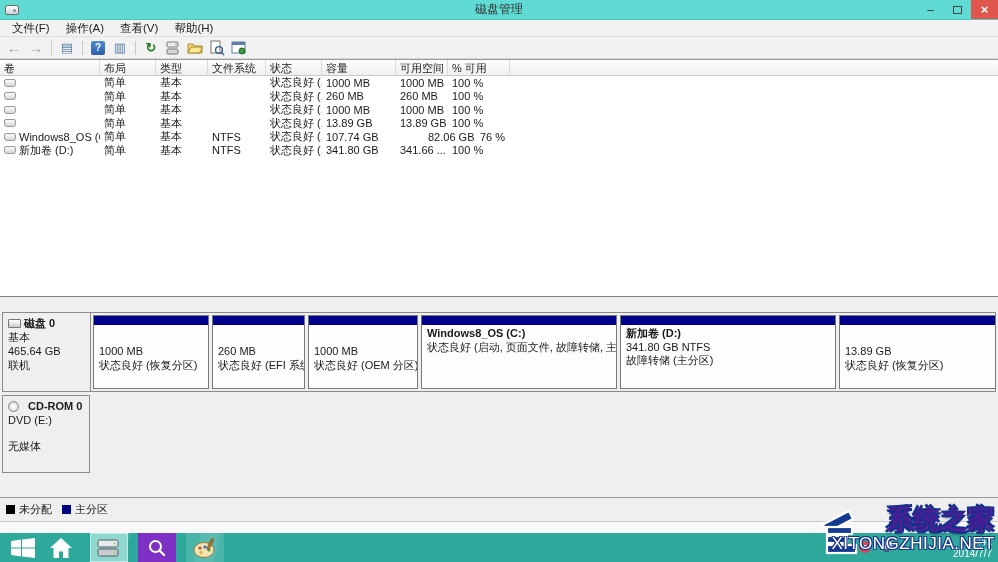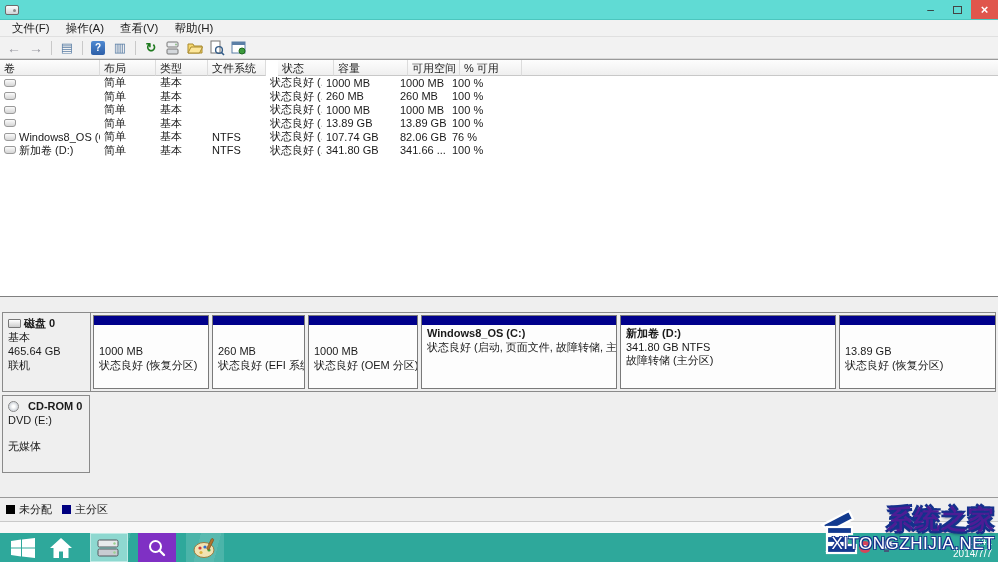--- a/index.html
+++ b/index.html
@@ -85,20 +85,21 @@
     text-shadow:-2px -2px 0 #15318C,2px -2px 0 #15318C,-2px 2px 0 #15318C,2px 2px 0 #15318C,0 3px 3px rgba(0,0,40,.45)}
   .wm-site{position:absolute;right:3px;top:30px;font-size:17px;font-weight:normal;color:#fff;letter-spacing:.5px;
     text-shadow:-1px -1px 0 #15318C,1px -1px 0 #15318C,-1px 1px 0 #15318C,1px 1px 0 #15318C}
 </style>
 </head>
 <body>
 
 <div id="window">
   <div class="titlebar" style="background: rgb(96, 219, 212);">
     <span class="app-icon"></span>
+    <span class="title-text">磁盘管理</span>
     <span class="win-controls">
         <span class="ctrl">–</span>
         <span class="ctrl">
           <span class="maxbox"></span>
         </span>
         <span class="ctrl close" style="background: rgb(224, 86, 76);">×</span>
       </span>
   </div>
 
   <div class="menubar">
@@ -158,21 +159,21 @@
         </svg>
       </span>
     </div>
 
   <div class="upper">
     <div class="thead">
         <span class="th" style="width: 100px;">卷</span>
         <span class="th" style="width: 56px;">布局</span>
         <span class="th" style="width: 52px;">类型</span>
         <span class="th" style="width: 58px;">文件系统</span>
-        <span class="th" style="width: 56px; margin-left: 12px;">状态</span>
+        <span class="th" style="width: 56px;">状态</span>
         <span class="th" style="width: 74px;">容量</span>
         <span class="th" style="width: 52px;">可用空间</span>
         <span class="th" style="width: 62px;">% 可用</span>
         <span class="th fill"></span>
       </div>
     <div class="tbody">
         <div class="tr">
           <span class="td vol-cell" style="width: 100px;">
             <span class="vol-icon"></span>
             <span></span>
@@ -227,21 +228,21 @@
         <div class="tr">
           <span class="td vol-cell" style="width: 100px;">
             <span class="vol-icon"></span>
             <span>Windows8_OS (C:)</span>
           </span>
           <span class="td" style="width: 56px;">简单</span>
           <span class="td" style="width: 52px;">基本</span>
           <span class="td" style="width: 58px;">NTFS</span>
           <span class="td" style="width: 56px;">状态良好 (...</span>
           <span class="td" style="width: 74px;">107.74 GB</span>
-          <span class="td" style="width: 52px;">82.06 GB</span>
+          <span class="td" style="width: 52px; margin-left: 28px;">82.06 GB</span>
           <span class="td" style="width: 62px;">76 %</span>
         </div>
         <div class="tr">
           <span class="td vol-cell" style="width: 100px;">
             <span class="vol-icon"></span>
             <span>新加卷 (D:)</span>
           </span>
           <span class="td" style="width: 56px;">简单</span>
           <span class="td" style="width: 52px;">基本</span>
           <span class="td" style="width: 58px;">NTFS</span>

